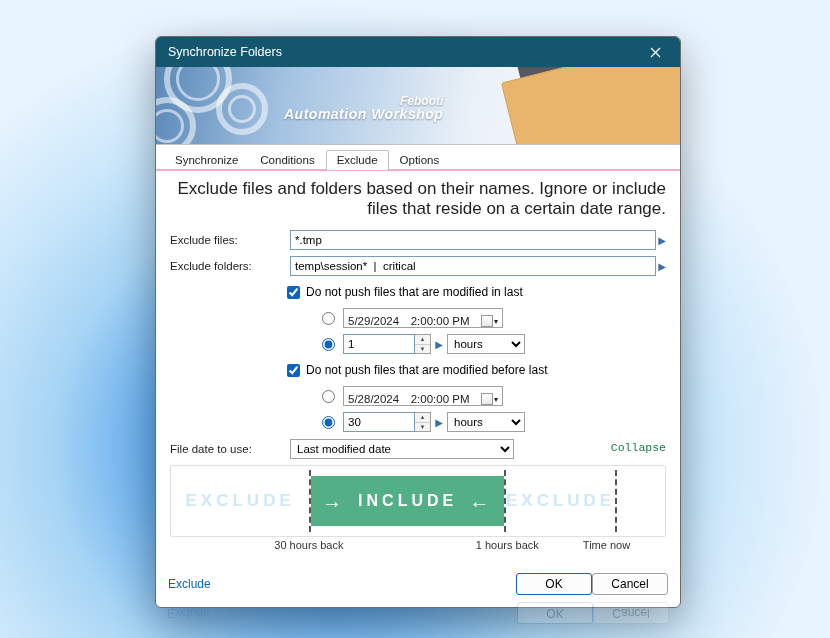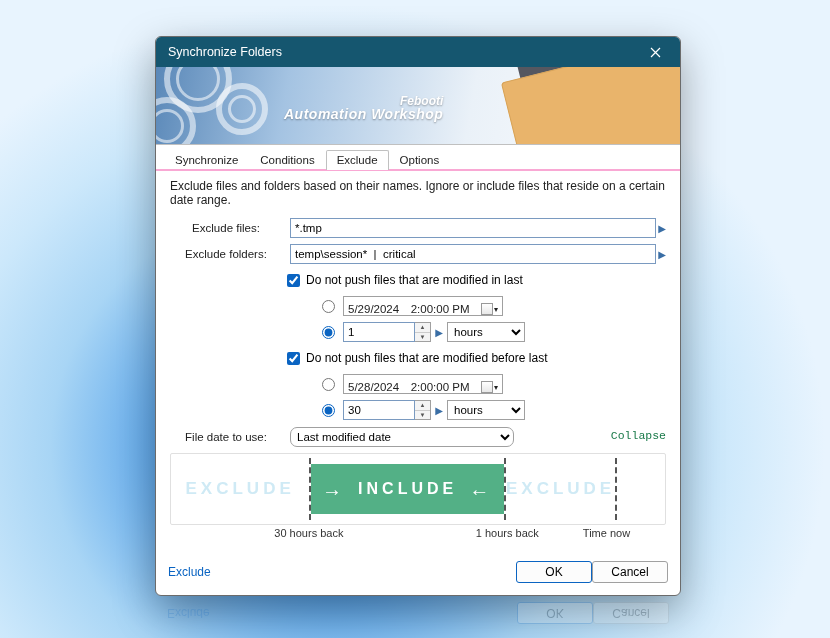--- a/index.html
+++ b/index.html
@@ -73,23 +73,23 @@
     top:1px;
   }
   .tab-btn.active {
     border-color:#c0c0c0;
     background:#fff;
     border-radius:2px 2px 0 0;
   }
   .body {
     padding: 8px 14px 4px 14px;
   }
-  .desc { font-size:12px; color:#222; margin-bottom:10px; }
+  .desc { font-size:17px; color:#222; margin-bottom:10px;text-align:right; }
   .row { display:flex; align-items:center; margin-bottom:4px; min-height:22px; }
-  .lbl { width:120px; text-align:center; padding-right:8px; font-size:11.5px; color:#222; }
+  .lbl { width:120px; text-align:left; padding-right:8px; font-size:11.5px; color:#222; }
   .fld { flex:1; display:flex; align-items:center; gap:2px; }
   .txt {
     flex:1; height:20px; border:1px solid #7a9ac0; padding:1px 4px; font-size:11.5px;
     font-family: inherit; background:#fff;
   }
   .tri {
     width:8px; height:18px; display:flex; align-items:center; justify-content:center;
     cursor:pointer; color:#3a6ea5; font-size:10px;
   }
   .chk { width:13px; height:13px; accent-color:#0a64c2; }
@@ -254,21 +254,21 @@
           <div>▼</div>
         </div>
       <div class="tri" style="margin:0 4px;">▶</div>
       <select class="sel" style="width:78px;">
         <option>hours</option>
       </select>
     </div>
 
     <div class="row">
       <div class="lbl" style="width:120px;">File date to use:</div>
-      <select class="sel" style="width:224px;border-radius:7px;">
+      <select class="sel" style="width:224px;">
         <option>Last modified date</option>
       </select>
       <div style="flex:1;font-family:Liberation Mono, monospace;" class="collapse">
         <a>Collapse</a>
       </div>
     </div>
 
     <div class="timeline">
       <div class="zone exclude" style="flex:0 0 28%;">EXCLUDE</div>
       <div class="tl-divider"></div>

